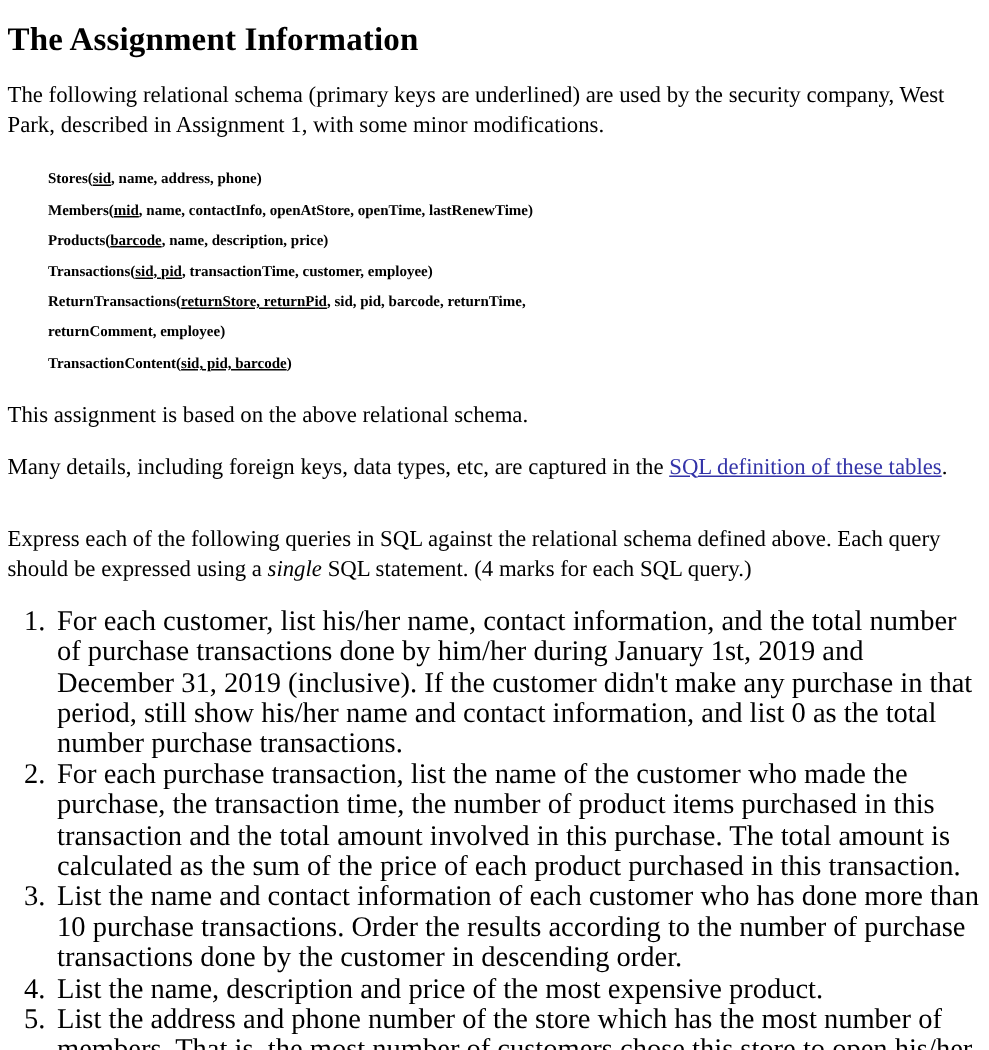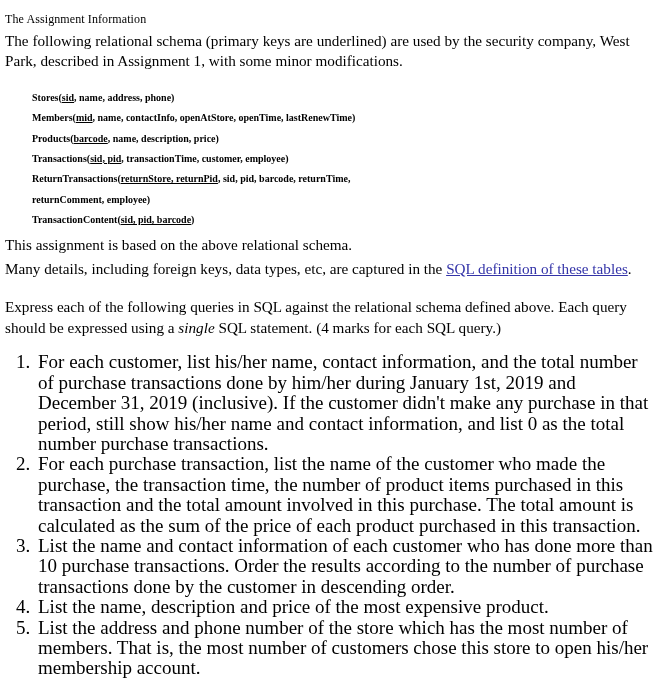--- a/index.html
+++ b/index.html
@@ -15,30 +15,30 @@
     font-family: "Liberation Serif", "DejaVu Serif", serif;
     color: #000000;
     -webkit-font-smoothing: antialiased;
   }
   .page {
     width: 659px;
     box-sizing: border-box;
     padding: 8px 3px 0 5px;
   }
   h1.doc-title {
-    font-size: 12px;
-    font-weight: normal;
+    font-size: 22px;
+    font-weight: bold;
     margin: 4px 0 0 0;
     line-height: 1.25;
     letter-spacing: 0.1px;
   }
   p.para {
     font-size: 15.2px;
     line-height: 20.4px;
-    margin: 4px 0 0 0;
+    margin: 14px 0 0 0;
     text-align: left;
   }
   .schema-block {
     margin: 16px 0 0 0;
     padding-left: 27px;
     font-size: 10px;
     line-height: 20.4px;
     font-weight: bold;
   }
   .schema-line {

